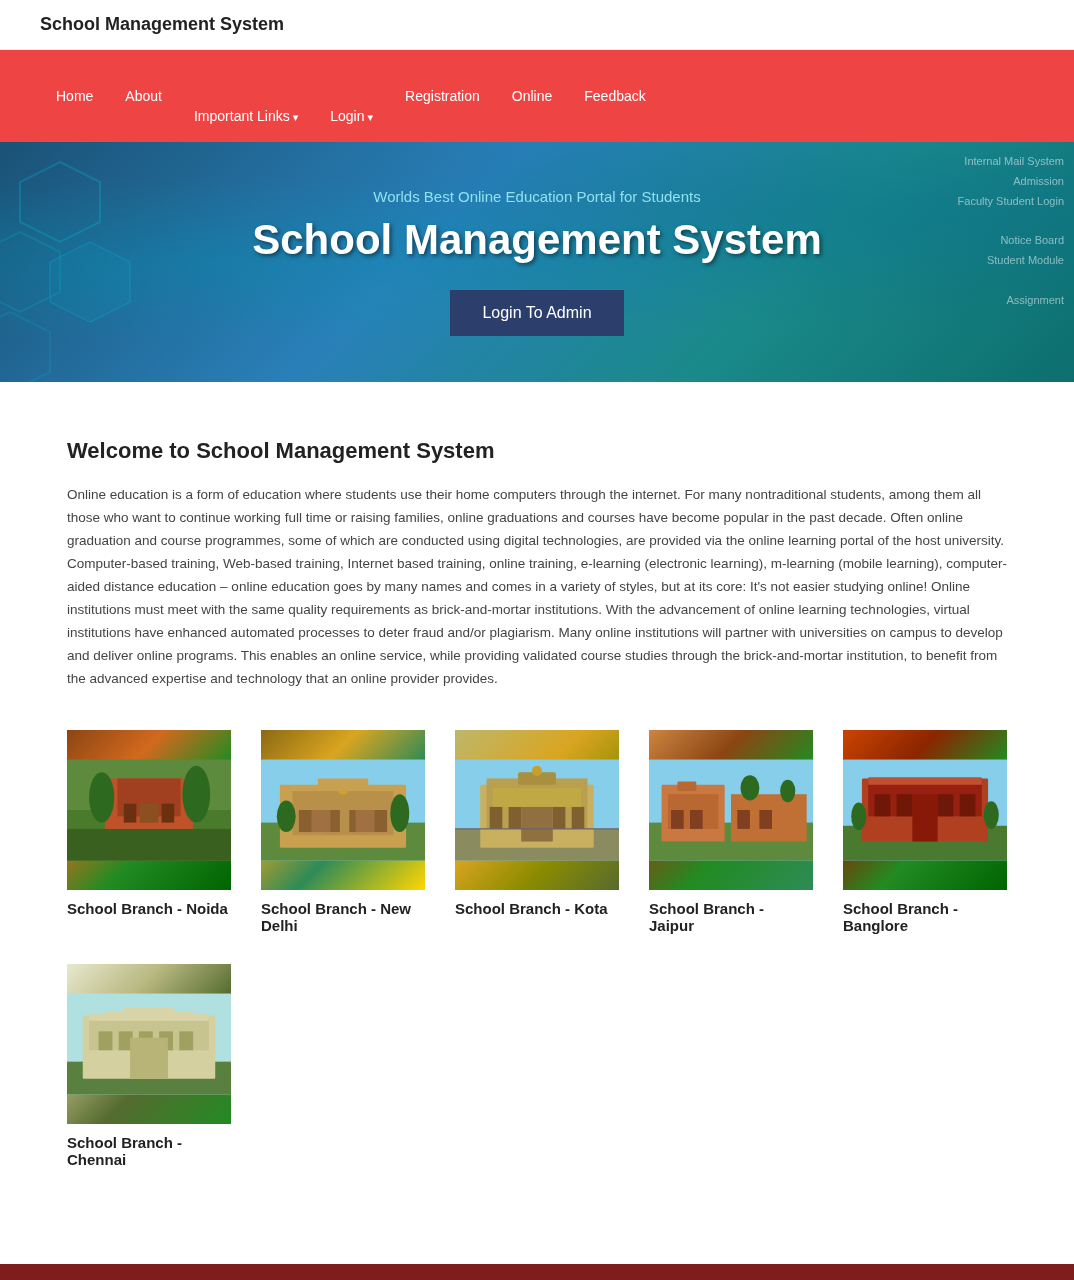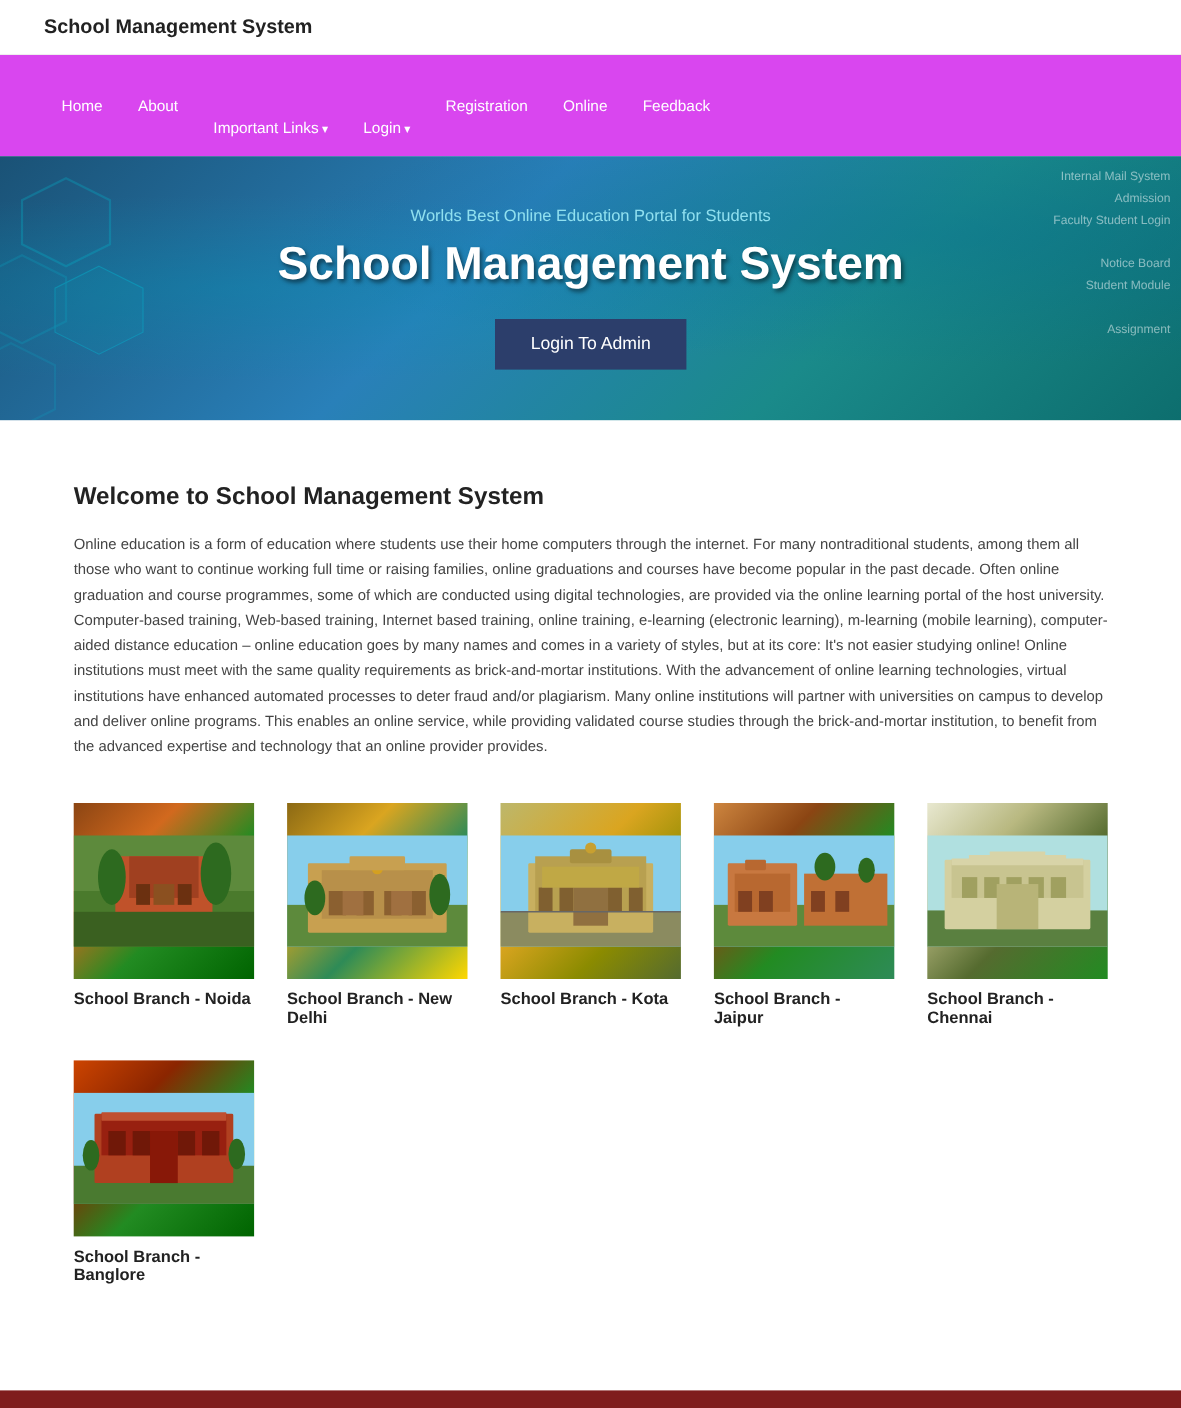--- a/index.html
+++ b/index.html
@@ -12,21 +12,21 @@
       border-bottom: 1px solid #eee;
     }
     .site-title {
       font-size: 18px;
       font-weight: bold;
       color: #222;
     }
 
     
     nav {
-      background: #d946ef;
+      background: #ef4444;
       padding: 0 40px;
       display: flex;
       align-items: center;
     }
     nav a {
       color: #fff;
       text-decoration: none;
       padding: 18px 16px;
       font-size: 14px;
       display: inline-block;
@@ -288,59 +288,59 @@
           <rect x="175" y="80" width="20" height="30" fill="#804020"></rect>
           <rect x="45" y="35" width="30" height="15" fill="#b86830" rx="2"></rect>
           <ellipse cx="160" cy="45" rx="15" ry="20" fill="#2d6a1f"></ellipse>
           <ellipse cx="220" cy="50" rx="12" ry="18" fill="#2d6a1f"></ellipse>
         </svg>
       </div>
       <span class="branch-label">School Branch - Jaipur</span>
     </div>
 
     <div class="branch-item">
+      <div class="branch-img img-banglore">
+        <svg width="100%" height="160" viewBox="0 0 260 160" xmlns="http://www.w3.org/2000/svg">
+          <rect width="260" height="160" fill="#87CEEB"></rect>
+          <rect x="0" y="105" width="260" height="55" fill="#4a7a30"></rect>
+          <rect x="30" y="30" width="200" height="100" fill="#b04020" rx="2"></rect>
+          <rect x="40" y="30" width="180" height="60" fill="#982010"></rect>
+          <rect x="50" y="55" width="25" height="35" fill="#701808"></rect>
+          <rect x="85" y="55" width="25" height="35" fill="#701808"></rect>
+          <rect x="150" y="55" width="25" height="35" fill="#701808"></rect>
+          <rect x="185" y="55" width="25" height="35" fill="#701808"></rect>
+          <rect x="110" y="55" width="40" height="75" fill="#881808"></rect>
+          <rect x="40" y="28" width="180" height="12" fill="#c05030" rx="1"></rect>
+          <ellipse cx="25" cy="90" rx="12" ry="22" fill="#2d6a1f"></ellipse>
+          <ellipse cx="235" cy="88" rx="12" ry="22" fill="#2d6a1f"></ellipse>
+        </svg>
+      </div>
+      <span class="branch-label">School Branch - Banglore</span>
+    </div>
+
+    <div class="branch-item">
       <div class="branch-img img-chennai">
         <svg width="100%" height="160" viewBox="0 0 260 160" xmlns="http://www.w3.org/2000/svg">
           <rect width="260" height="160" fill="#B0E0E0"></rect>
           <rect x="0" y="108" width="260" height="52" fill="#5a8040"></rect>
           <rect x="25" y="35" width="210" height="100" fill="#d4d0a0" rx="2"></rect>
           <rect x="35" y="35" width="190" height="55" fill="#c8c490"></rect>
           <rect x="50" y="60" width="22" height="30" fill="#a0a060"></rect>
           <rect x="82" y="60" width="22" height="30" fill="#a0a060"></rect>
           <rect x="114" y="60" width="22" height="30" fill="#a0a060"></rect>
           <rect x="146" y="60" width="22" height="30" fill="#a0a060"></rect>
           <rect x="178" y="60" width="22" height="30" fill="#a0a060"></rect>
           <rect x="100" y="70" width="60" height="65" fill="#b8b478"></rect>
           <rect x="35" y="33" width="190" height="10" fill="#d8d4a8" rx="1"></rect>
           <rect x="60" y="28" width="140" height="10" fill="#d8d4a8" rx="1"></rect>
           <rect x="90" y="23" width="80" height="10" fill="#d8d4a8" rx="1"></rect>
         </svg>
       </div>
       <span class="branch-label">School Branch - Chennai</span>
     </div>
 
-    <div class="branch-item">
-      <div class="branch-img img-banglore">
-        <svg width="100%" height="160" viewBox="0 0 260 160" xmlns="http://www.w3.org/2000/svg">
-          <rect width="260" height="160" fill="#87CEEB"></rect>
-          <rect x="0" y="105" width="260" height="55" fill="#4a7a30"></rect>
-          <rect x="30" y="30" width="200" height="100" fill="#b04020" rx="2"></rect>
-          <rect x="40" y="30" width="180" height="60" fill="#982010"></rect>
-          <rect x="50" y="55" width="25" height="35" fill="#701808"></rect>
-          <rect x="85" y="55" width="25" height="35" fill="#701808"></rect>
-          <rect x="150" y="55" width="25" height="35" fill="#701808"></rect>
-          <rect x="185" y="55" width="25" height="35" fill="#701808"></rect>
-          <rect x="110" y="55" width="40" height="75" fill="#881808"></rect>
-          <rect x="40" y="28" width="180" height="12" fill="#c05030" rx="1"></rect>
-          <ellipse cx="25" cy="90" rx="12" ry="22" fill="#2d6a1f"></ellipse>
-          <ellipse cx="235" cy="88" rx="12" ry="22" fill="#2d6a1f"></ellipse>
-        </svg>
-      </div>
-      <span class="branch-label">School Branch - Banglore</span>
-    </div>
-
   </div>
 
 </main>
 
 <footer>
   <span>Copyright © All rights reserved</span>
 </footer>
 
 </body></html>

